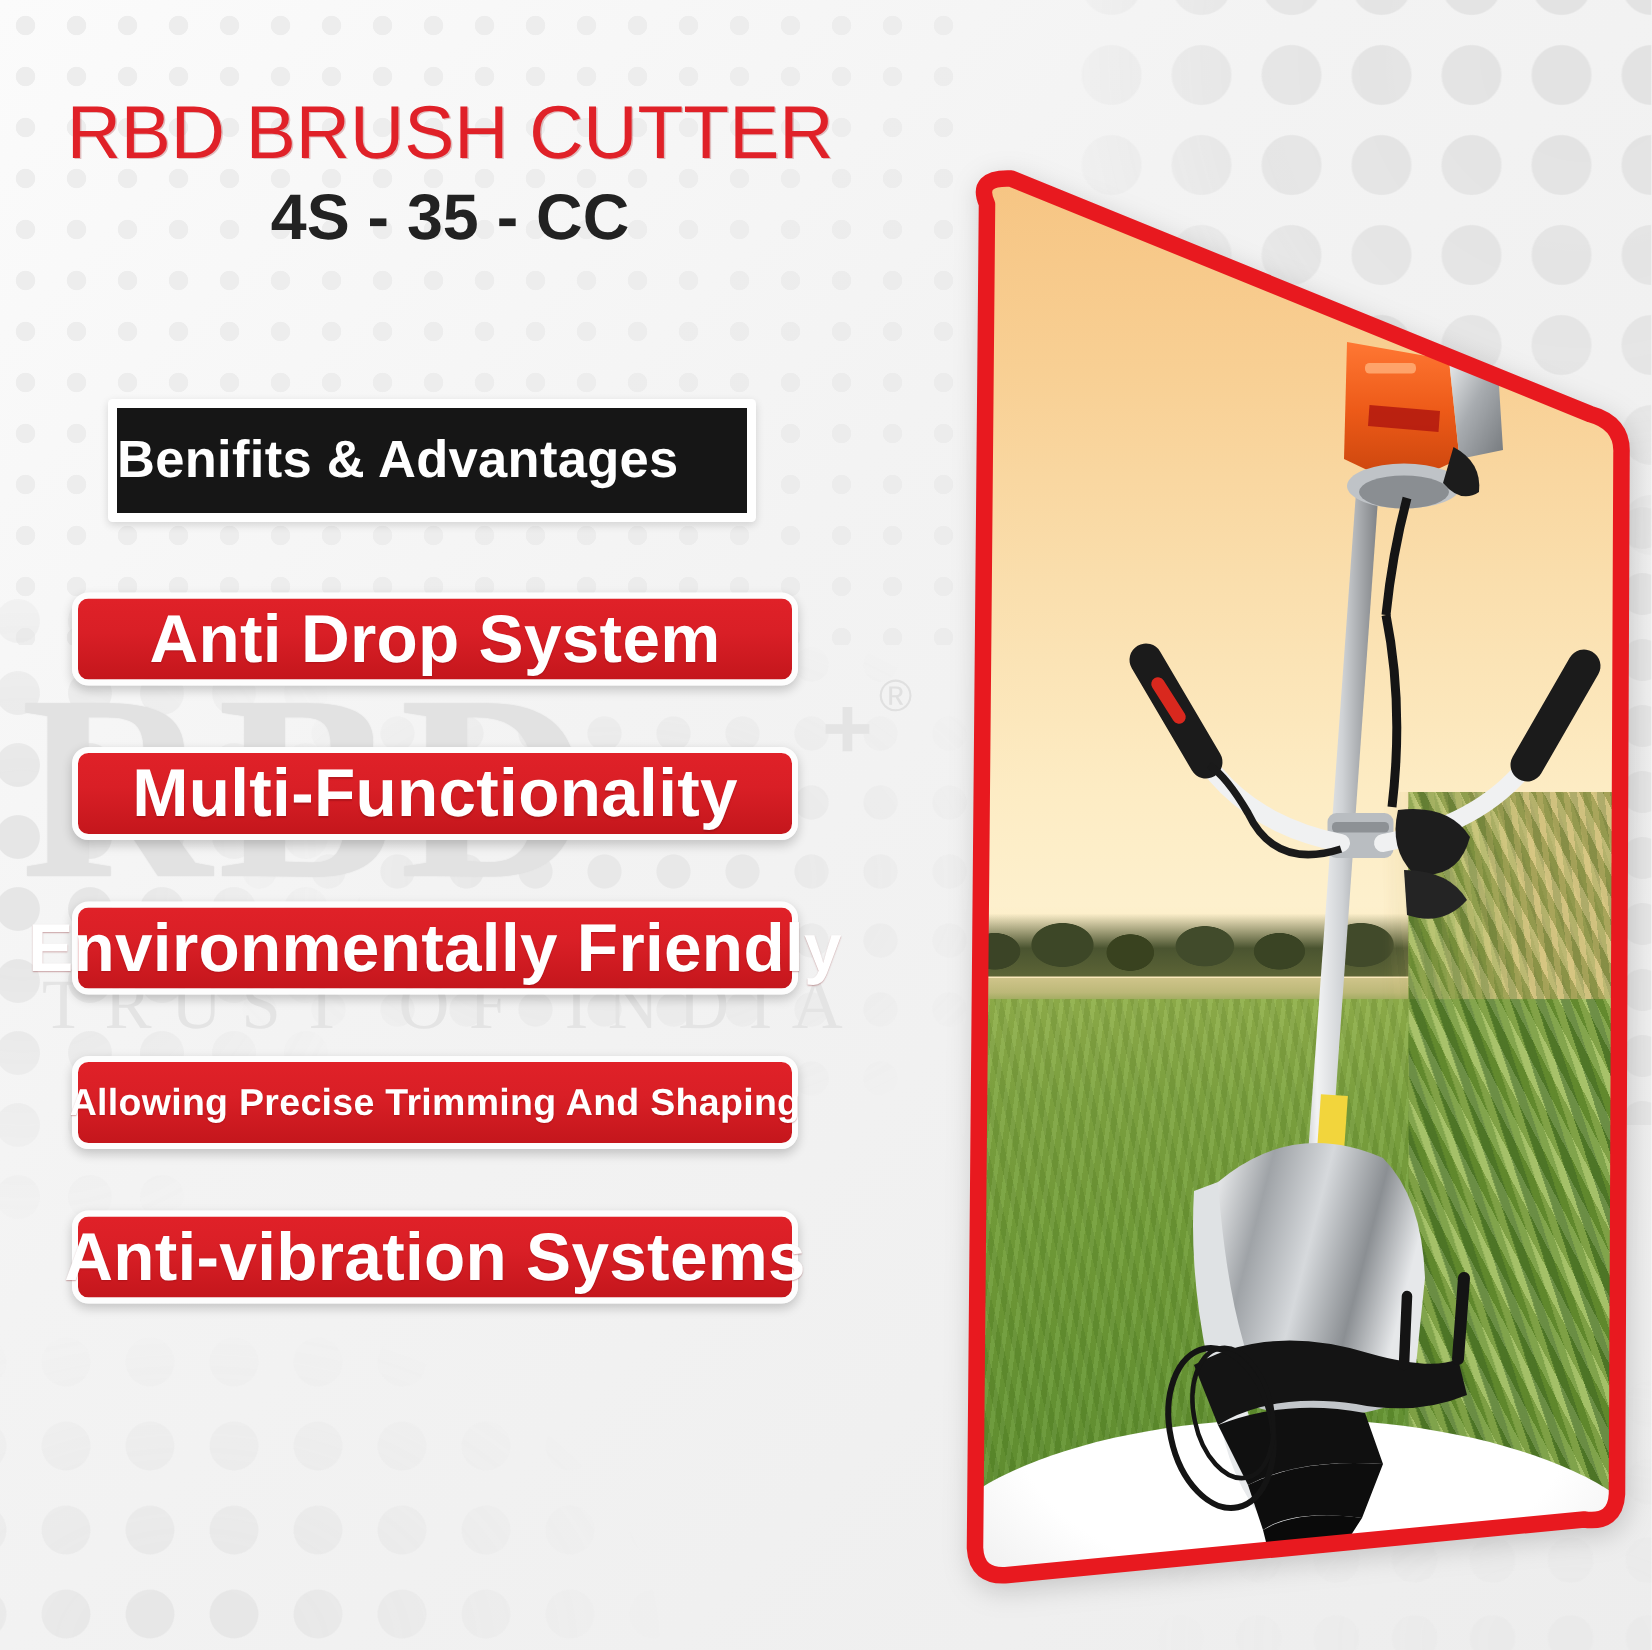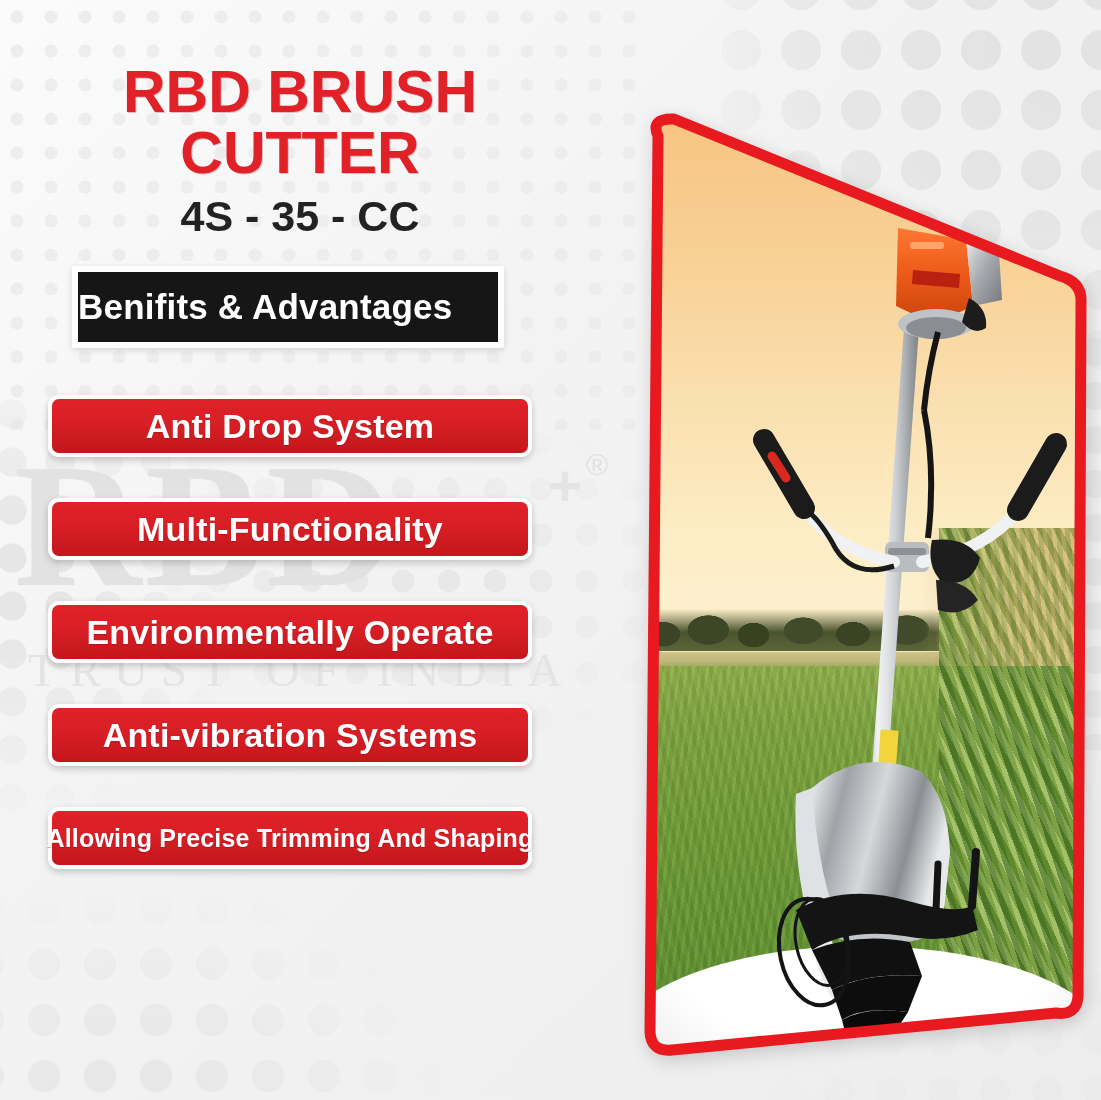--- a/index.html
+++ b/index.html
@@ -155,22 +155,22 @@
   
   .title-block {
     position: absolute;
     left: 0;
     top: 62px;
     width: 600px;
     text-align: center;
     z-index: 6;
   }
   .title-main {
-    font-size: 59px;
-    font-weight: bold;
+    font-size: 50px;
+    font-weight: normal;
     color: #e02128;
     letter-spacing: 0px;
     line-height: 1.04;
     margin: 0;
     text-shadow: 1px 1px 0 rgba(150,20,25,.25);
   }
   .title-sub {
     font-size: 43px;
     font-weight: bold;
     color: #222222;
@@ -232,21 +232,21 @@
     align-items: center;
     justify-content: center;
     box-sizing: border-box;
   }
   .benefit-bar:last-child {
     margin-bottom: 0;
   }
   .benefit-bar span {
     color: #ffffff;
     font-weight: bold;
-    font-size: 34px;
+    font-size: 45px;
     letter-spacing: .2px;
     white-space: nowrap;
     text-shadow: 0 1px 1px rgba(120,10,14,.35);
   }
   .benefit-bar.small span {
     font-size: 25px;
   }
 
   
   .photo-panel {
@@ -417,27 +417,27 @@
   </div>
 
   <div class="benefits-list">
     <div class="benefit-bar">
       <span>Anti Drop System</span>
     </div>
     <div class="benefit-bar">
       <span>Multi-Functionality</span>
     </div>
     <div class="benefit-bar">
-      <span>Environmentally Operate</span>
+      <span>Environmentally Friendly</span>
+    </div>
+    <div class="benefit-bar small">
+      <span>Allowing Precise Trimming And Shaping</span>
     </div>
     <div class="benefit-bar">
       <span>Anti-vibration Systems</span>
-    </div>
-    <div class="benefit-bar small">
-      <span>Allowing Precise Trimming And Shaping</span>
     </div>
   </div>
 
   <div class="photo-panel">
 
     <svg class="photo-clip" viewBox="0 0 452 950" preserveAspectRatio="none">
       <defs>
         <clipPath id="panelClip">
           <path d="M 22,26 Q 14,8 38,9 L 424,166 Q 446,172 445,192 L 442,886 Q 441,906 420,903 L 36,940 Q 15,942 14,922 Z"></path>
         </clipPath>

